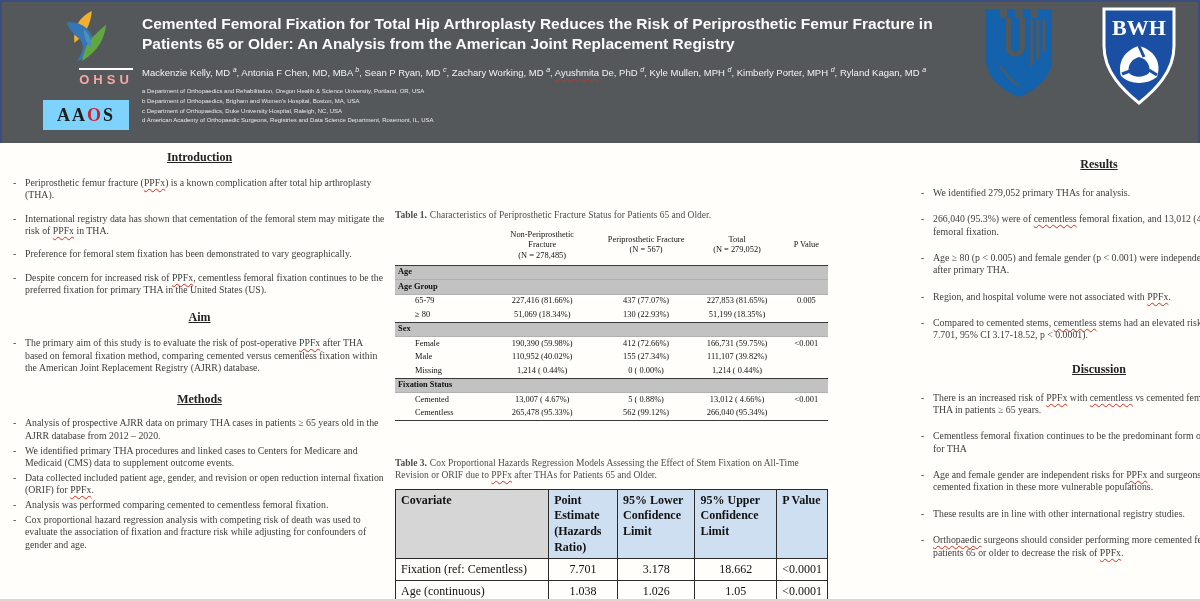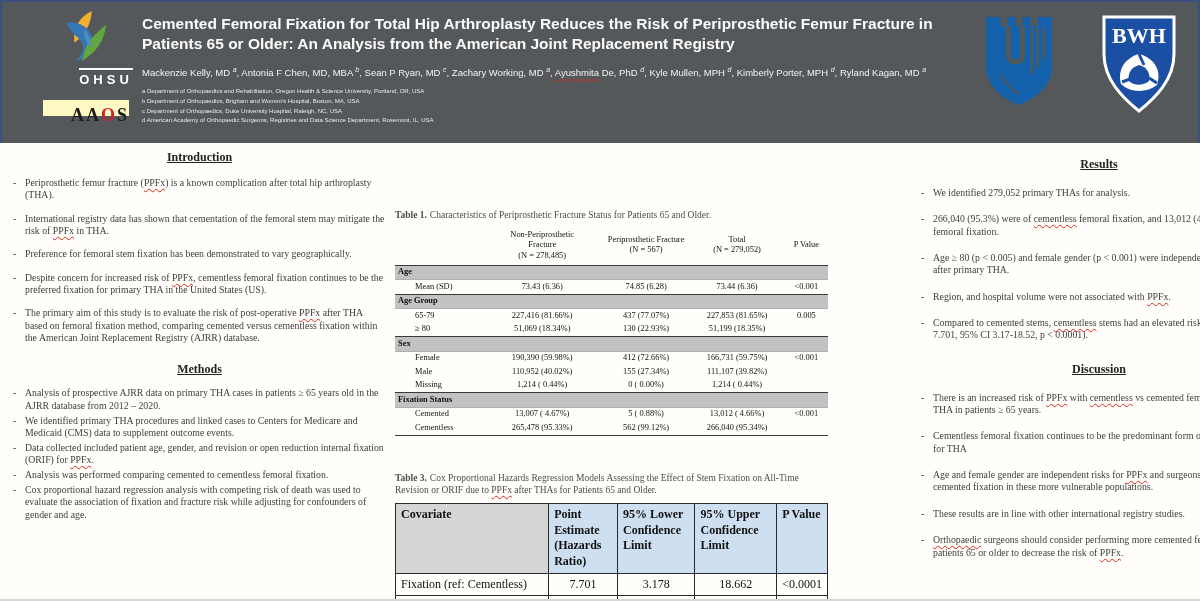--- a/index.html
+++ b/index.html
@@ -5,30 +5,30 @@
   * { box-sizing: border-box; margin: 0; padding: 0; }
   html,body { width:1200px; height:601px; }
   body { font-family: "Liberation Sans", sans-serif; background:#e9e9e9; }
   .poster { position:relative; width:1200px; height:601px; background:#fffefa;
             border-bottom:2px solid #d8d8d3; overflow:hidden; }
 
   
   .hdr { position:relative; height:143px; background:#55585b;
          border-top:2px solid #3c4e7e; border-left:2px solid #3c4e7e; border-right:2px solid #3c4e7e; }
   .logo-left { position:absolute; left:36px; top:8px; width:96px; text-align:center; }
-  .ohsu-word { color:#ffffff; font-weight:bold; font-size:13px; letter-spacing:4px; border-top:2px solid #fff; padding-top:2px; display:inline-block;margin-left:40px; }
-  .aaos-box { margin:12px auto 0; width:86px; height:16px; background:#fef9c3; line-height:30px;
-              font-family:"Liberation Serif", serif; font-size:18px; letter-spacing:2px; color:#1d1d1d; font-weight:bold;text-align:right; }
+  .ohsu-word { color:#fca5a5; font-weight:bold; font-size:13px; letter-spacing:4px; border-top:2px solid #fff; padding-top:2px; display:inline-block;margin-left:40px; }
+  .aaos-box { margin:12px auto 0; width:86px; height:30px; background:#7dd3fc; line-height:30px;
+              font-family:"Liberation Serif", serif; font-size:18px; letter-spacing:2px; color:#1d1d1d; font-weight:bold; }
   .aaos-box .red-o { color:#cf2030; }
   .title-col { position:absolute; left:140px; top:12px; width:845px; }
   h1.title { font-size:15.5px; line-height:1.3; font-weight:bold; color:#fbfbfb; margin-bottom:12px; }
   .authors { font-size:9.5px; color:#f3f3f3; white-space:nowrap; margin-bottom:9px; }
   .authors sup { font-size:7px; font-style:italic; }
   .affs { font-size:6px; line-height:1.6; color:#e9e9e9; }
-  .logo-right { position:absolute; right:16px; top:10px; display:flex; gap:40px; align-items:flex-start; }
+  .logo-right { position:absolute; right:16px; top:2px; display:flex; gap:40px; align-items:flex-start; }
 
   
   .main { position:relative; height:456px; color:#3d3d3d;font-family:Liberation Serif, serif; }
   .col { position:absolute; top:0; }
   .col-left  { left:12px;  width:375px; }
   .col-mid   { left:395px; width:433px; }
   .col-right { left:877px; width:358px;margin-left:43px; }
 
   h2.sec-h { font-size:12px; font-weight:bold; text-decoration:underline; text-align:center; color:#222; }
   .bullets { font-size:9.8px; line-height:1.26; }
@@ -142,20 +142,21 @@
           <div class="bullet">
             <span class="dash">-</span>
             <span class="txt">Preference for femoral stem fixation has been demonstrated to vary geographically.</span>
           </div>
           <div class="bullet">
             <span class="dash">-</span>
             <span class="txt">Despite concern for increased risk of <span class="sq">PPFx</span>, cementless femoral fixation continues to be the preferred fixation for primary THA in the United States (US).</span>
           </div>
         </div>
 
+      <h2 class="sec-h mt-aim">Aim</h2>
       <div class="bullets gap-wide">
           <div class="bullet">
             <span class="dash">-</span>
             <span class="txt">The primary aim of this study is to evaluate the risk of post-operative <span class="sq">PPFx</span> after THA based on femoral fixation method, comparing cemented versus cementless fixation within the American Joint Replacement Registry (AJRR) database.</span>
           </div>
         </div>
 
       <h2 class="sec-h mt-methods">Methods</h2>
       <div class="bullets gap-tight">
           <div class="bullet">
@@ -195,27 +196,20 @@
               <th>Periprosthetic Fracture
 (N = 567)</th>
               <th>Total
 (N = 279,052)</th>
               <th>P Value</th>
             </tr>
           </thead>
         <tbody id="t1body">
             <tr class="sec">
               <td colspan="5">Age</td>
-            </tr>
-            <tr class="">
-              <td class="lbl">Mean (SD)</td>
-              <td class="val">73.43 (6.36)</td>
-              <td class="val">74.85 (6.28)</td>
-              <td class="val">73.44 (6.36)</td>
-              <td class="val">&lt;0.001</td>
             </tr>
             <tr class="sec">
               <td colspan="5">Age Group</td>
             </tr>
             <tr class="">
               <td class="lbl">65-79</td>
               <td class="val">227,416 (81.66%)</td>
               <td class="val">437 (77.07%)</td>
               <td class="val">227,853 (81.65%)</td>
               <td class="val">0.005</td>

